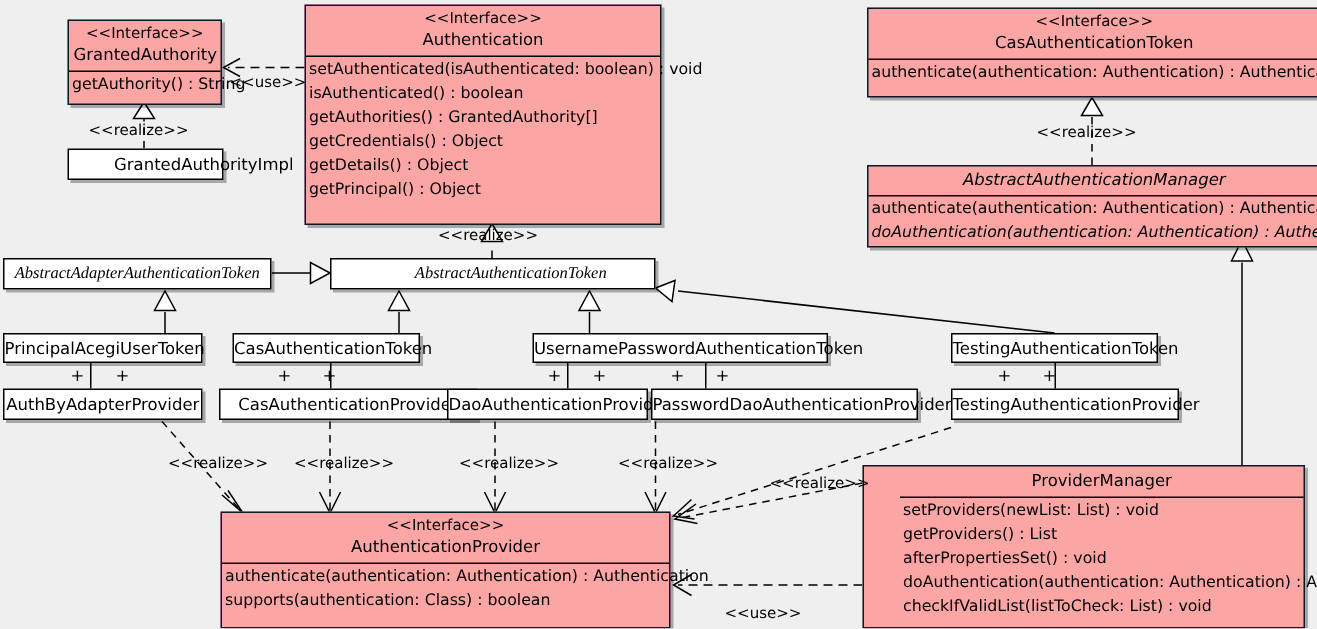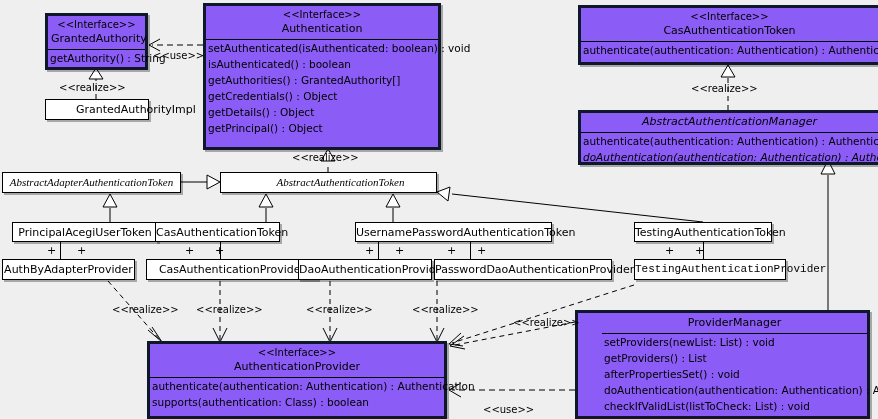--- a/index.html
+++ b/index.html
@@ -12,22 +12,22 @@
     width: 878px;
     height: 419px;
     background: #efefef;
     overflow: hidden;
     font-family: "DejaVu Sans", sans-serif;
   }
   
   .uml-box {
     position: absolute;
     box-sizing: border-box;
-    background: #8b5cf6;
-    border: 3px solid #0f172a;
+    background: #fca5a5;
+    border: 1px solid #0f172a;
     box-shadow: 2px 2px 0 rgba(0,0,0,0.30);
   }
   .uml-head {
     text-align: center;
     padding: 2px 3px 3px 3px;
   }
   .uml-stereo {
     display: block;
     font-size: 10px;
     line-height: 13px;
@@ -200,37 +200,37 @@
     <div class="uml-members">
       <span class="uml-member">authenticate(authentication: Authentication) : Authentication</span>
       <span class="uml-member abstract">doAuthentication(authentication: Authentication) : Authentication</span>
     </div>
   </div>
 
   <div class="uml-simple abstract" style="left:2px; top:172px; width:179px; height:21px;">AbstractAdapterAuthenticationToken</div>
 
   <div class="uml-simple abstract" style="left:220px; top:172px; width:217px; height:21px;padding-left:24px;">AbstractAuthenticationToken</div>
 
-  <div class="uml-simple" style="left:12px; top:222px; width:146px; height:20px;">PrincipalAcegiUserToken</div>
+  <div class="uml-simple" style="left:2px; top:222px; width:133px; height:20px;">PrincipalAcegiUserToken</div>
 
   <div class="uml-simple" style="left:155px; top:222px; width:125px; height:20px;">CasAuthenticationToken</div>
 
   <div class="uml-simple" style="left:355px; top:222px; width:197px; height:20px;">UsernamePasswordAuthenticationToken</div>
 
   <div class="uml-simple" style="left:634px; top:222px; width:138px; height:20px;">TestingAuthenticationToken</div>
 
   <div class="uml-simple" style="left:2px; top:259px; width:133px; height:21px;">AuthByAdapterProvider</div>
 
   <div class="uml-simple" style="left:146px; top:259px; width:172px; height:21px;">CasAuthenticationProvider</div>
 
   <div class="uml-simple" style="left:298px; top:259px; width:134px; height:21px;">DaoAuthenticationProvider</div>
 
   <div class="uml-simple" style="left:434px; top:259px; width:178px; height:21px;">PasswordDaoAuthenticationProvider</div>
 
-  <div class="uml-simple" style="left:634px; top:259px; width:152px; height:21px;font-family:Liberation Mono, monospace;">TestingAuthenticationProvider</div>
+  <div class="uml-simple" style="left:634px; top:259px; width:152px; height:21px;">TestingAuthenticationProvider</div>
 
   <div class="uml-box" style="left:147px; top:341px; width:300px; height:78px;">
     <div class="uml-head">
       <span class="uml-stereo">&lt;&lt;Interface&gt;&gt;</span>
       <span class="uml-name">AuthenticationProvider</span>
     </div>
     <div class="uml-members">
       <span class="uml-member">authenticate(authentication: Authentication) : Authentication</span>
       <span class="uml-member">supports(authentication: Class) : boolean</span>
     </div>

